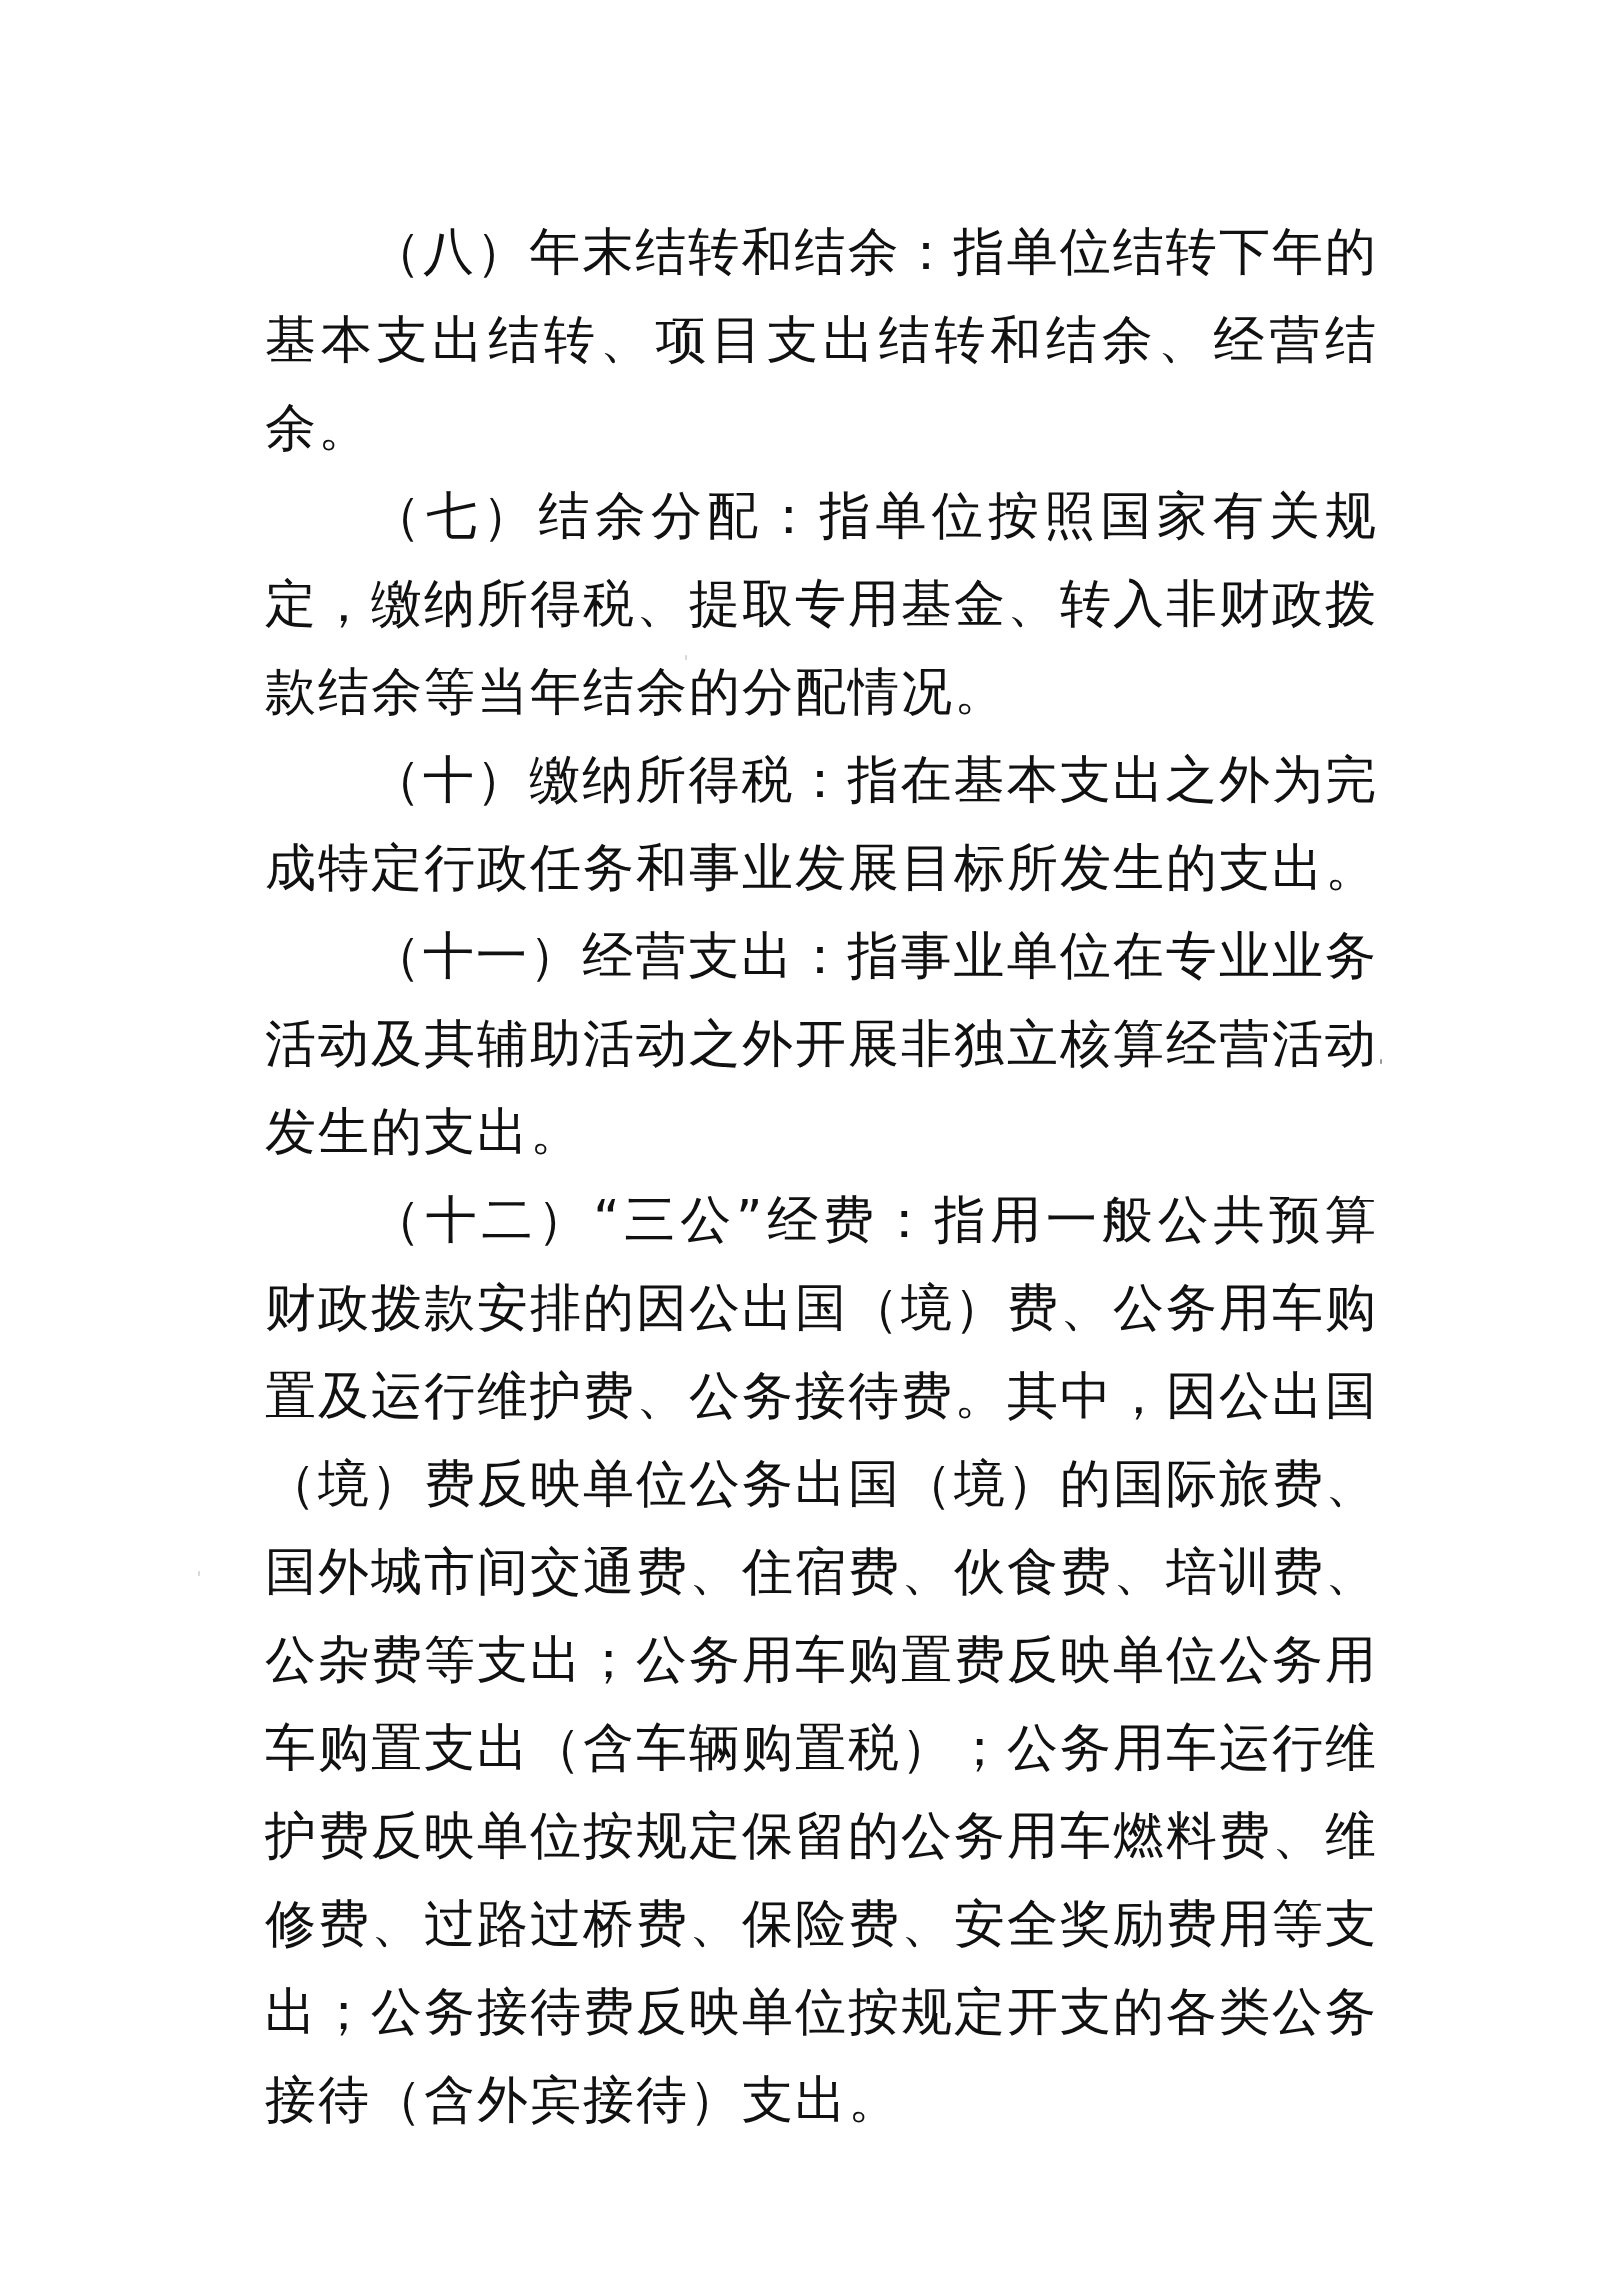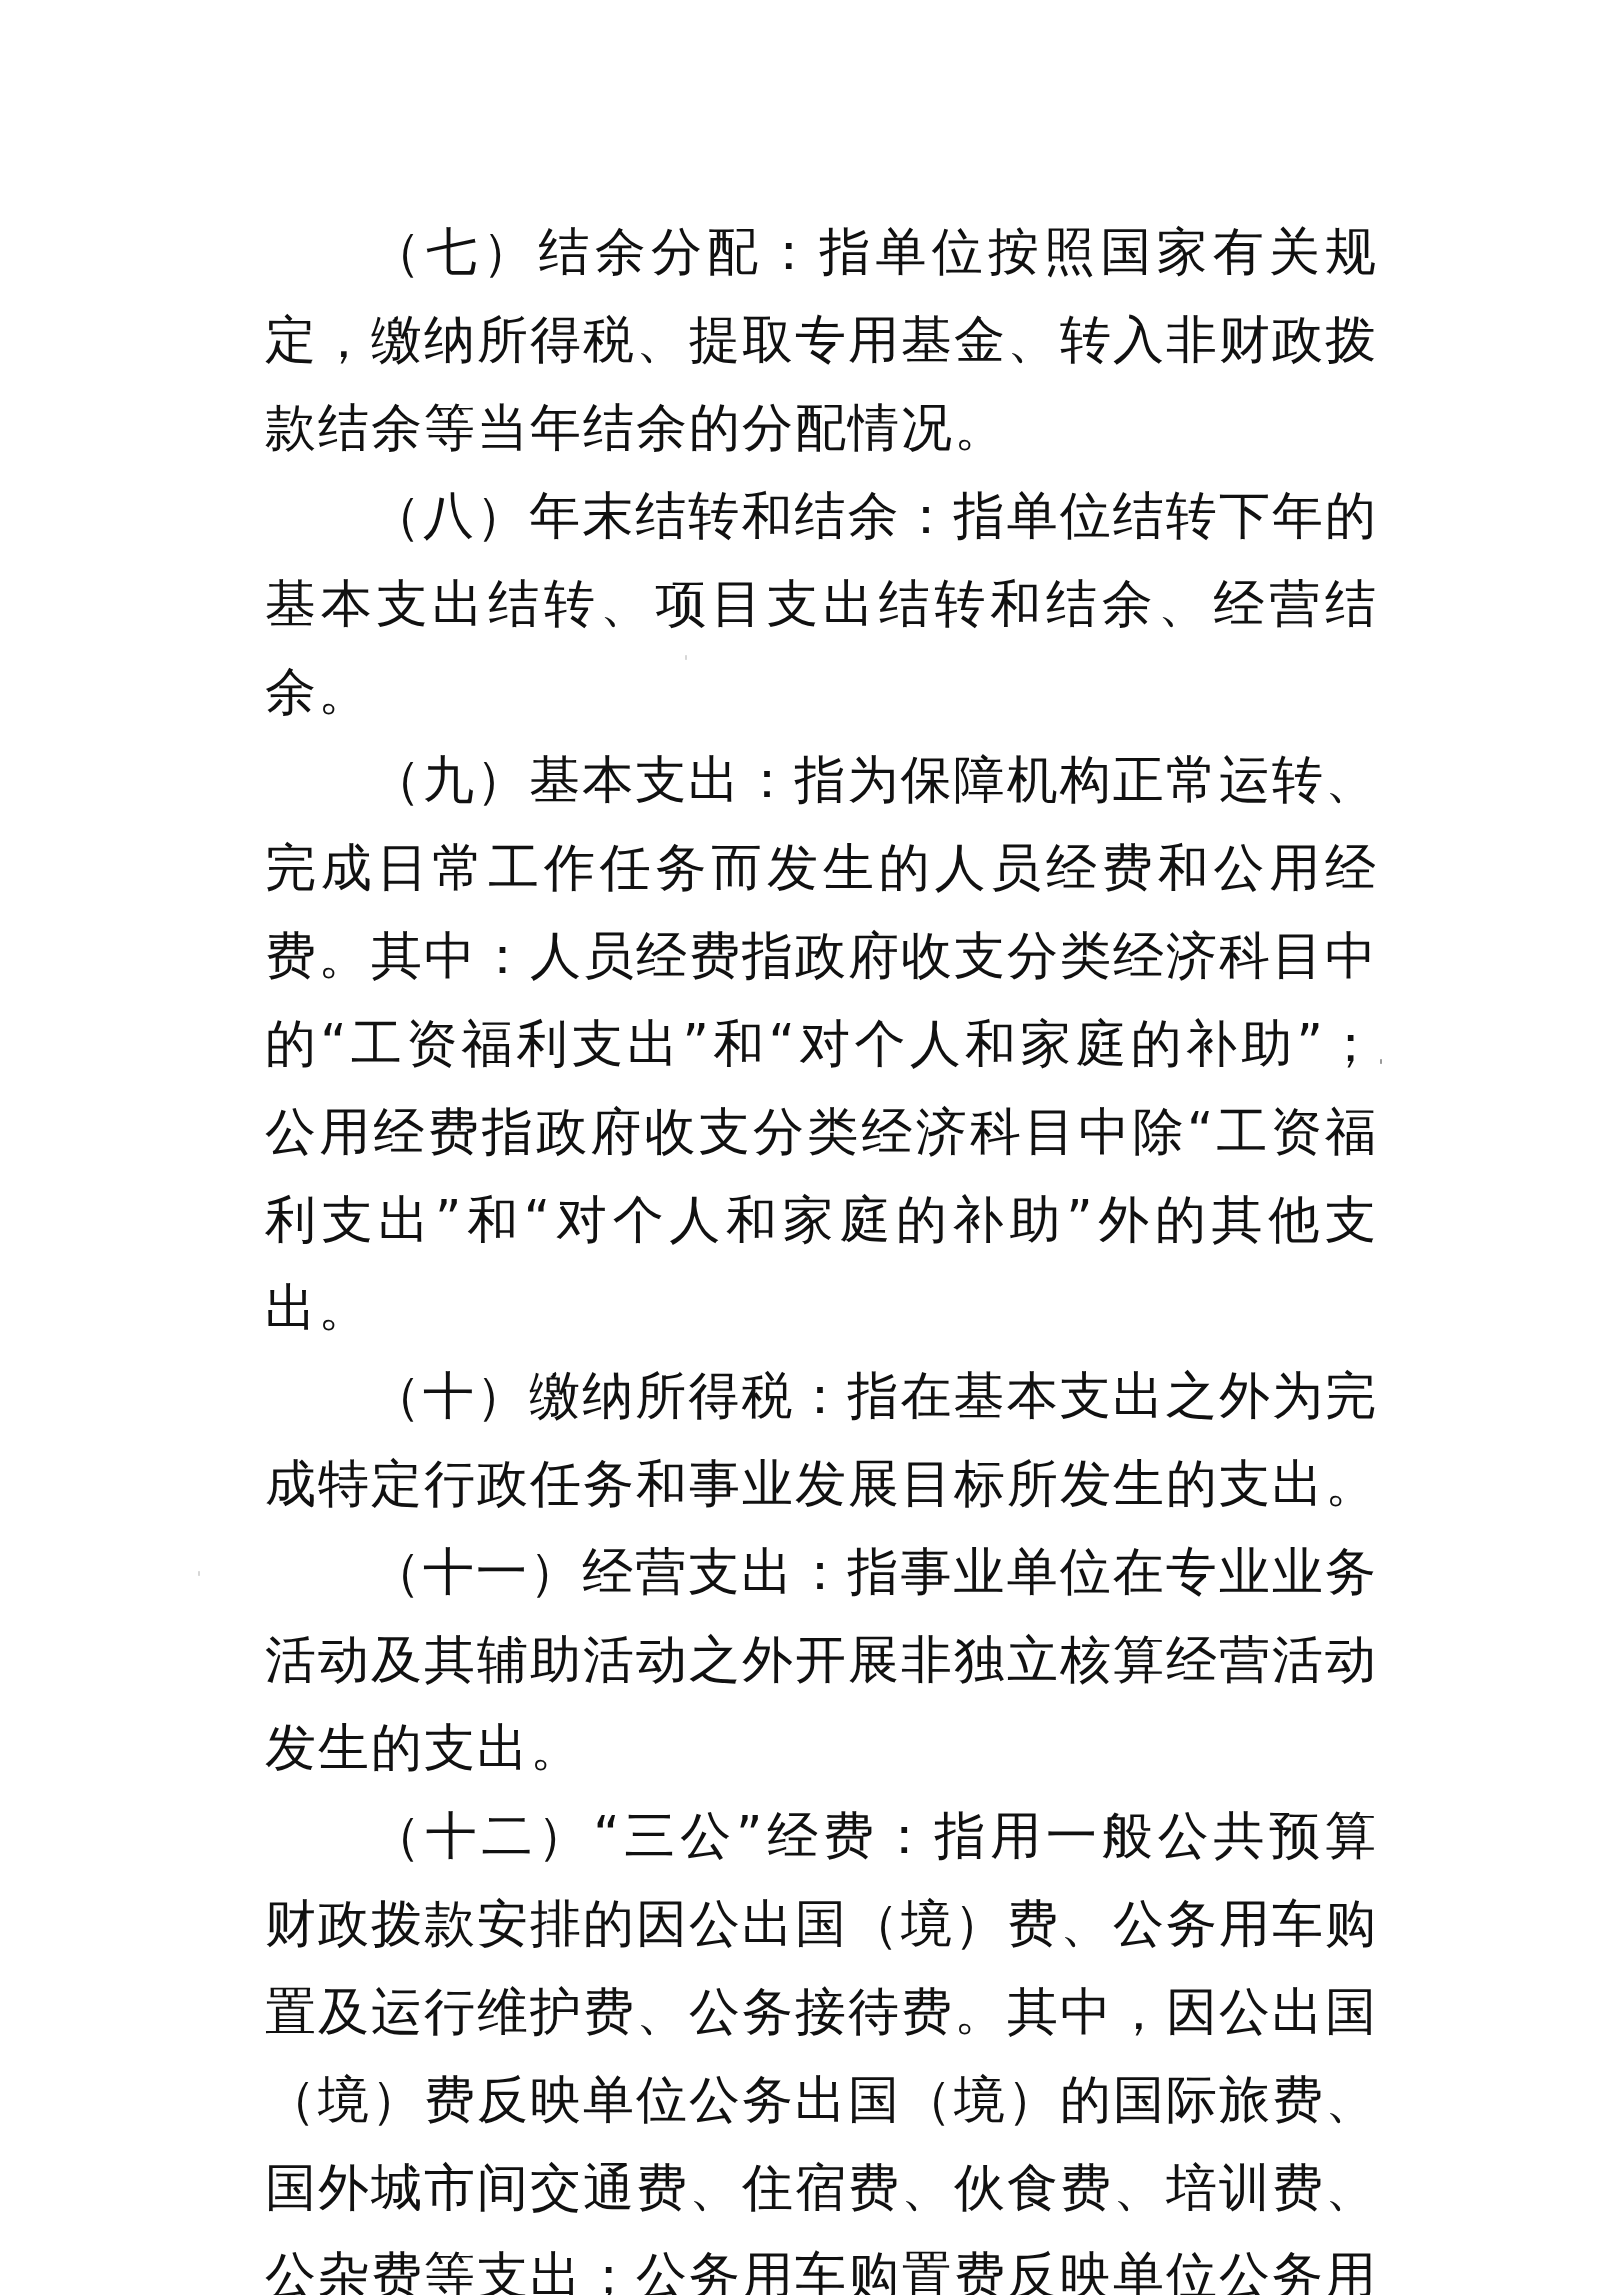--- a/index.html
+++ b/index.html
@@ -36,23 +36,22 @@
       width: 2px;
       height: 5.2px;
       background: #9a9a9a;
       border-radius: 0.7px;
     }
   </style>
 </head>
 <body>
 
 <div class="page">
+  <p class="para">（八）年末结转和结余：指单位结转下年的基本支出结转、项目支出结转和结余、经营结余。</p>
   <p class="para">（七）结余分配：指单位按照国家有关规定，缴纳所得税、提取专用基金、转入非财政拨款结余等当年结余的分配情况。</p>
-  <p class="para">（八）年末结转和结余：指单位结转下年的基本支出结转、项目支出结转和结余、经营结余。</p>
-  <p class="para">（九）基本支出：指为保障机构正常运转、完成日常工作任务而发生的人员经费和公用经费。其中：人员经费指政府收支分类经济科目中的“工资福利支出”和“对个人和家庭的补助”；公用经费指政府收支分类经济科目中除“工资福利支出”和“对个人和家庭的补助”外的其他支出。</p>
   <p class="para">（十）缴纳所得税：指在基本支出之外为完成特定行政任务和事业发展目标所发生的支出。</p>
   <p class="para">（十一）经营支出：指事业单位在专业业务活动及其辅助活动之外开展非独立核算经营活动发生的支出。</p>
   <p class="para">（十二）“三公”经费：指用一般公共预算财政拨款安排的因公出国（境）费、公务用车购置及运行维护费、公务接待费。其中，因公出国（境）费反映单位公务出国（境）的国际旅费、国外城市间交通费、住宿费、伙食费、培训费、公杂费等支出；公务用车购置费反映单位公务用车购置支出（含车辆购置税）；公务用车运行维护费反映单位按规定保留的公务用车燃料费、维修费、过路过桥费、保险费、安全奖励费用等支出；公务接待费反映单位按规定开支的各类公务接待（含外宾接待）支出。</p>
 </div>
 
 <div class="speck" style="left:1380px; top:1059px;"></div>
 <div class="speck" style="left:685px; top:655px; opacity:0.4;"></div>
 <div class="speck" style="left:198px; top:1571px; opacity:0.4;"></div>
 
 

